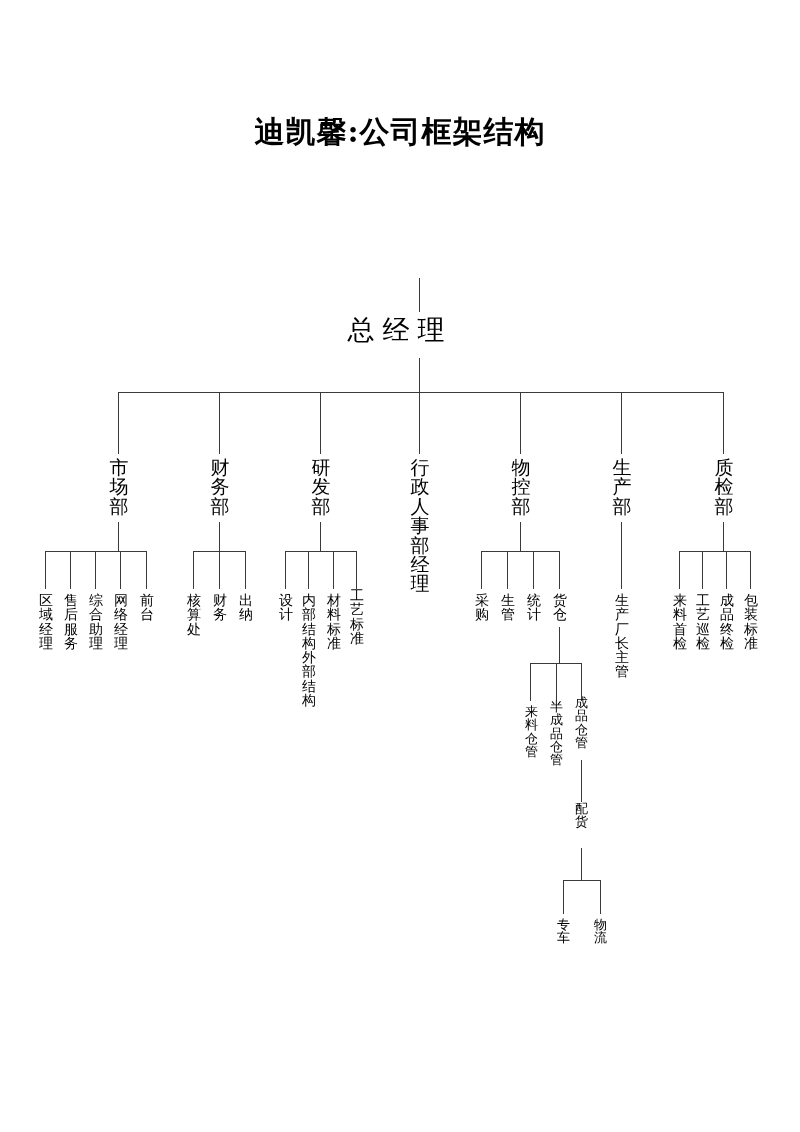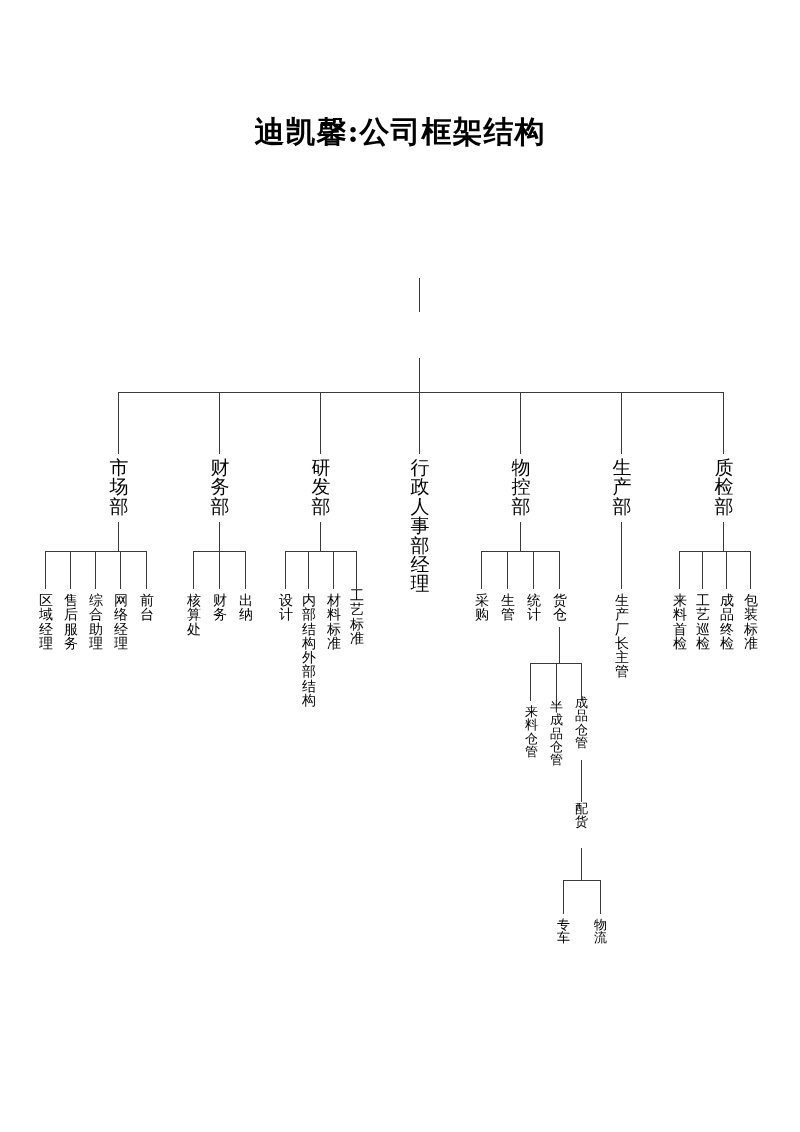--- a/index.html
+++ b/index.html
@@ -71,20 +71,21 @@
   .hl { height: 1px; }
 </style>
 </head>
 <body>
 
 <div id="page">
 
   <div class="chart-title">迪凯馨:公司框架结构</div>
 
   <div class="ln vl" style="left: 419px; top: 278px; height: 34px; background: rgb(58, 58, 58);"></div>
+  <div class="node-h n-top" style="left:300px; top:312px; width:200px;">总经理</div>
 
   <div class="ln vl" style="left: 419px; top: 358px; height: 34px; background: rgb(58, 58, 58);"></div>
 
   <div class="ln hl" style="left: 118px; top: 392px; width: 606px; background: rgb(58, 58, 58);"></div>
 
   <div class="ln vl" style="left: 118px; top: 392px; height: 62px; background: rgb(58, 58, 58);"></div>
   <div class="ln vl" style="left: 219px; top: 392px; height: 62px; background: rgb(58, 58, 58);"></div>
   <div class="ln vl" style="left: 320px; top: 392px; height: 62px; background: rgb(58, 58, 58);"></div>
   <div class="ln vl" style="left: 419px; top: 392px; height: 62px; background: rgb(58, 58, 58);"></div>
   <div class="ln vl" style="left: 520px; top: 392px; height: 62px; background: rgb(58, 58, 58);"></div>

